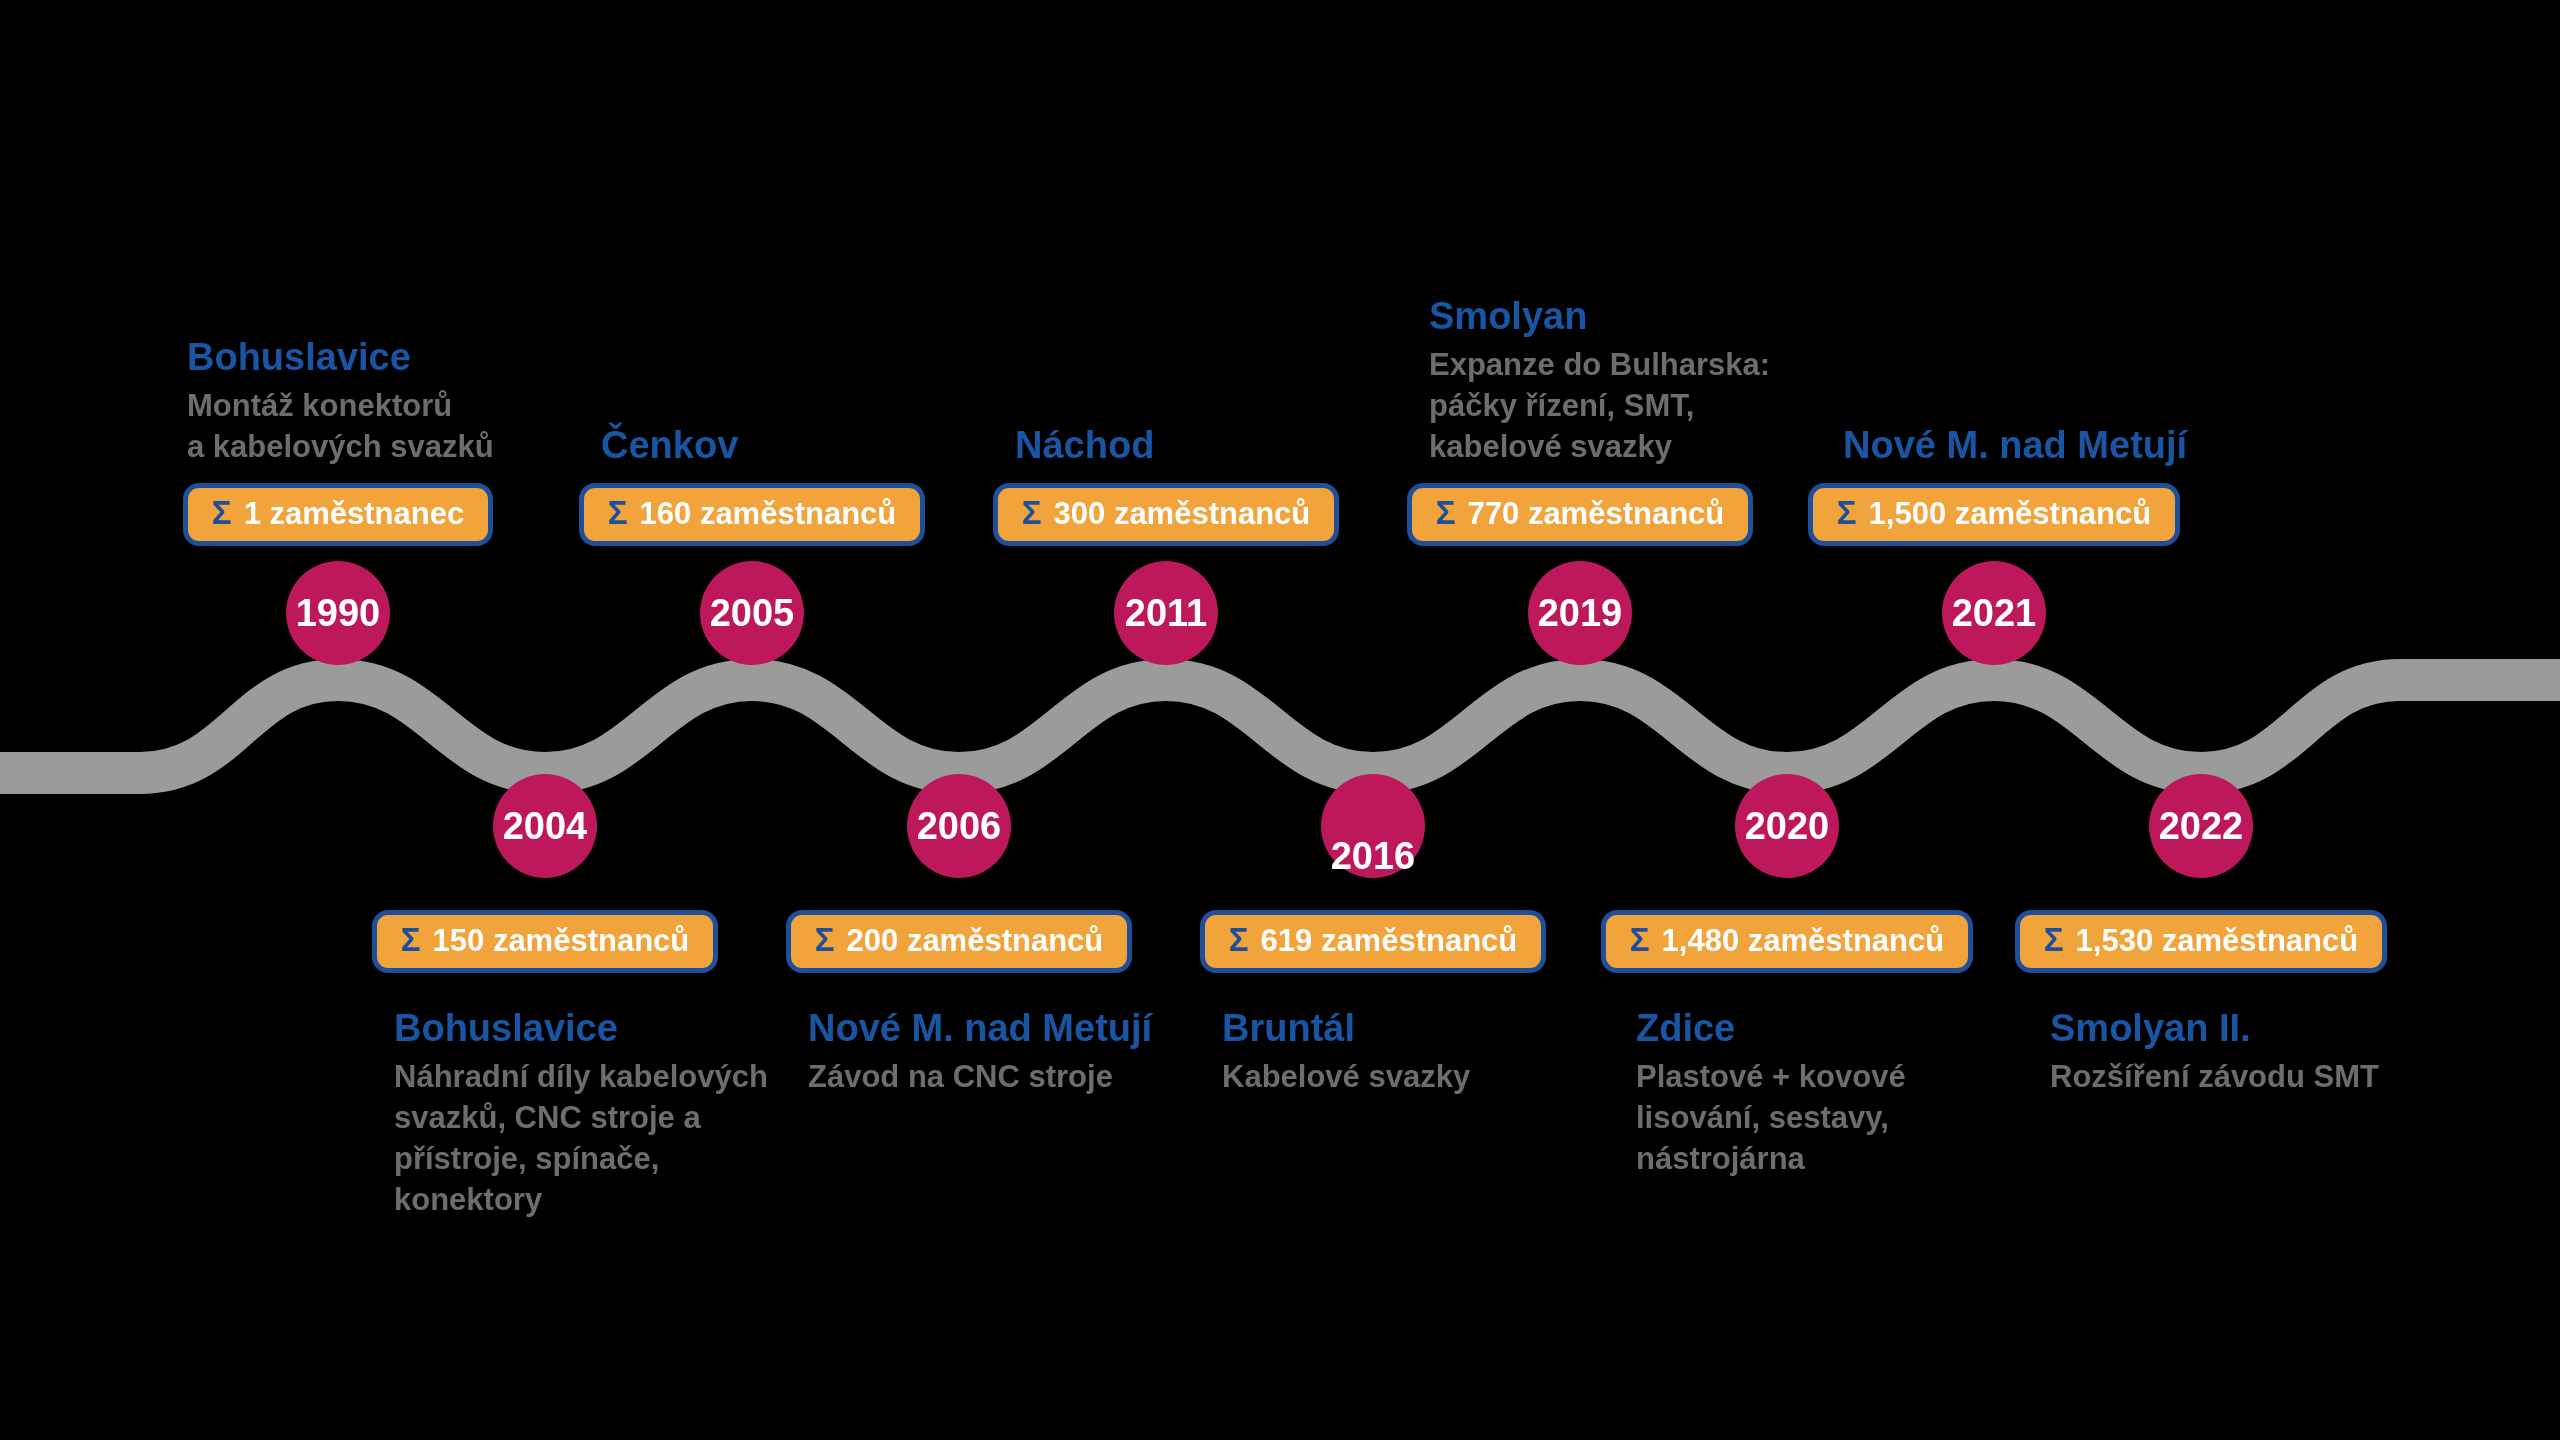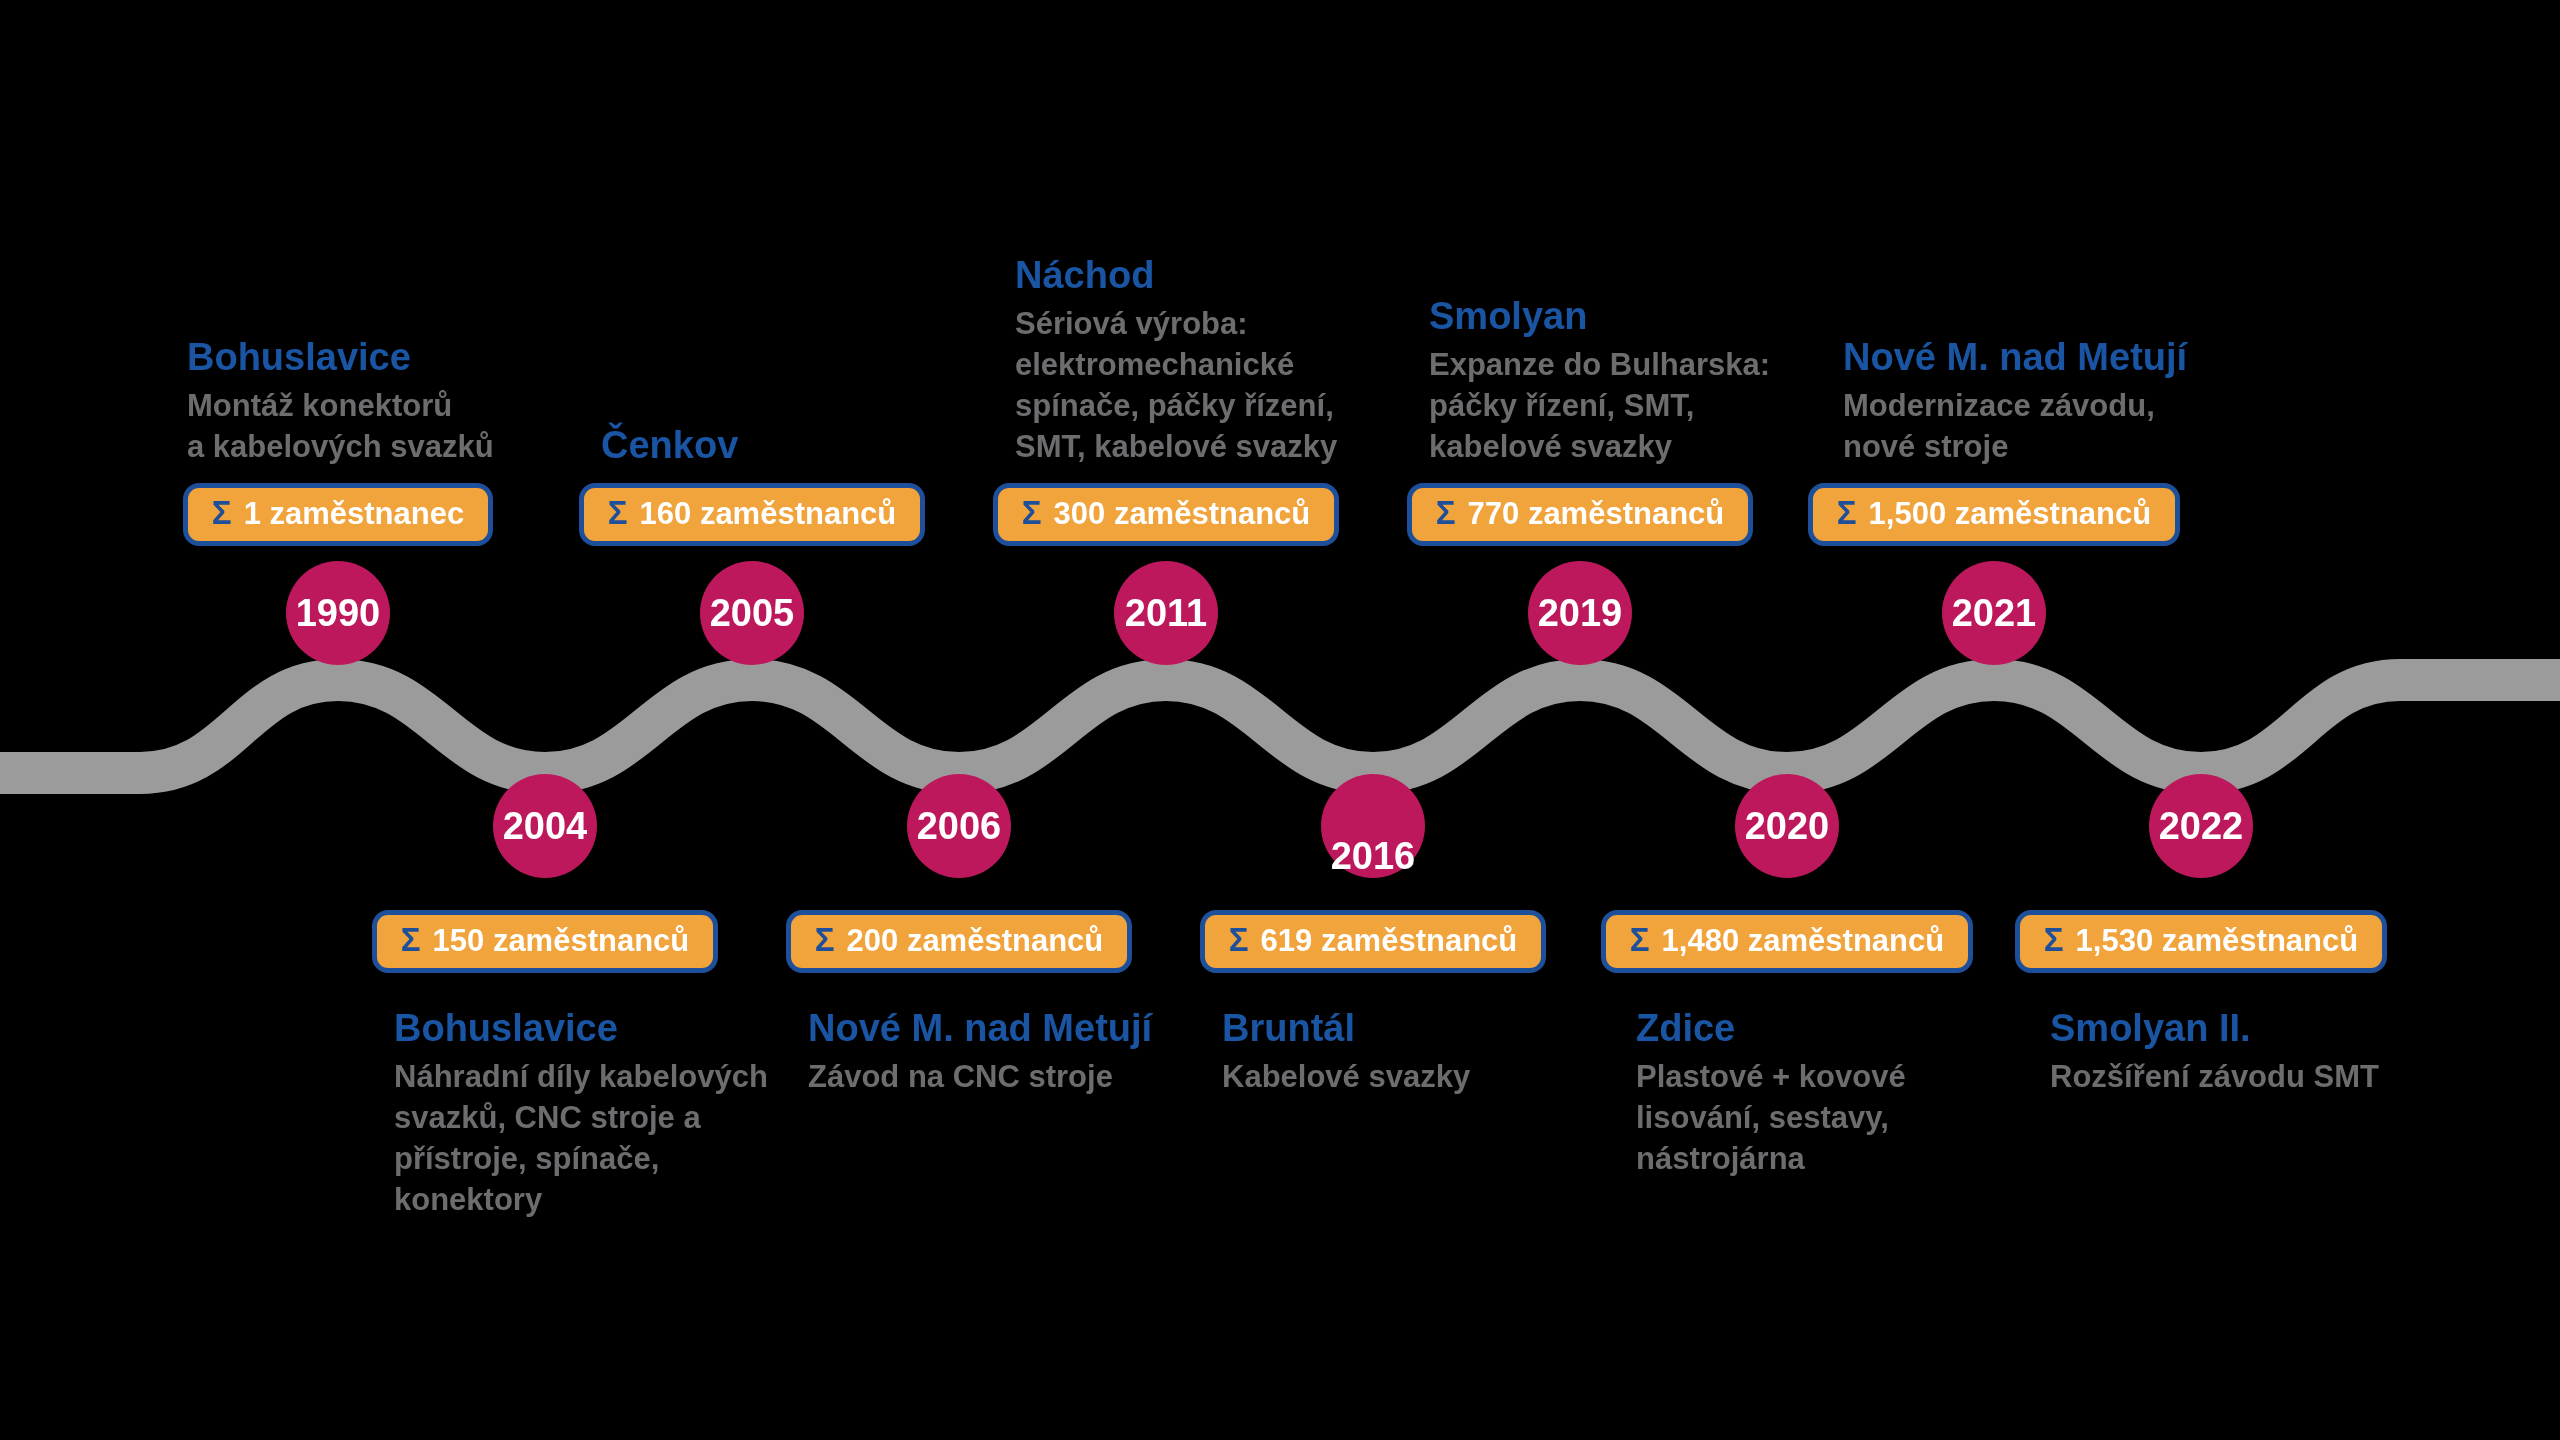--- a/index.html
+++ b/index.html
@@ -148,24 +148,20 @@
     <div class="badge-rail">
       <div class="badge">
         <span class="sigma">Σ</span>
         <span>160 zaměstnanců</span>
       </div>
     </div>
   </div>
 
   <div class="event top" style="left:1001px; bottom:894px;">
     <div class="event-title">Náchod</div>
-    <div class="event-desc">Sériová výroba:
-elektromechanické
-spínače, páčky řízení,
-SMT, kabelové svazky</div>
     <div class="badge-rail">
       <div class="badge">
         <span class="sigma">Σ</span>
         <span>300 zaměstnanců</span>
       </div>
     </div>
   </div>
 
   <div class="event top" style="left:1415px; bottom:894px;">
     <div class="event-title">Smolyan</div>
@@ -175,22 +171,20 @@
     <div class="badge-rail">
       <div class="badge">
         <span class="sigma">Σ</span>
         <span>770 zaměstnanců</span>
       </div>
     </div>
   </div>
 
   <div class="event top" style="left:1829px; bottom:894px;">
     <div class="event-title">Nové M. nad Metují</div>
-    <div class="event-desc">Modernizace závodu,
-nové stroje</div>
     <div class="badge-rail">
       <div class="badge">
         <span class="sigma">Σ</span>
         <span>1,500 zaměstnanců</span>
       </div>
     </div>
   </div>
 
   <div class="event bottom" style="left:380px; top:910px;">
     <div class="badge-rail">

